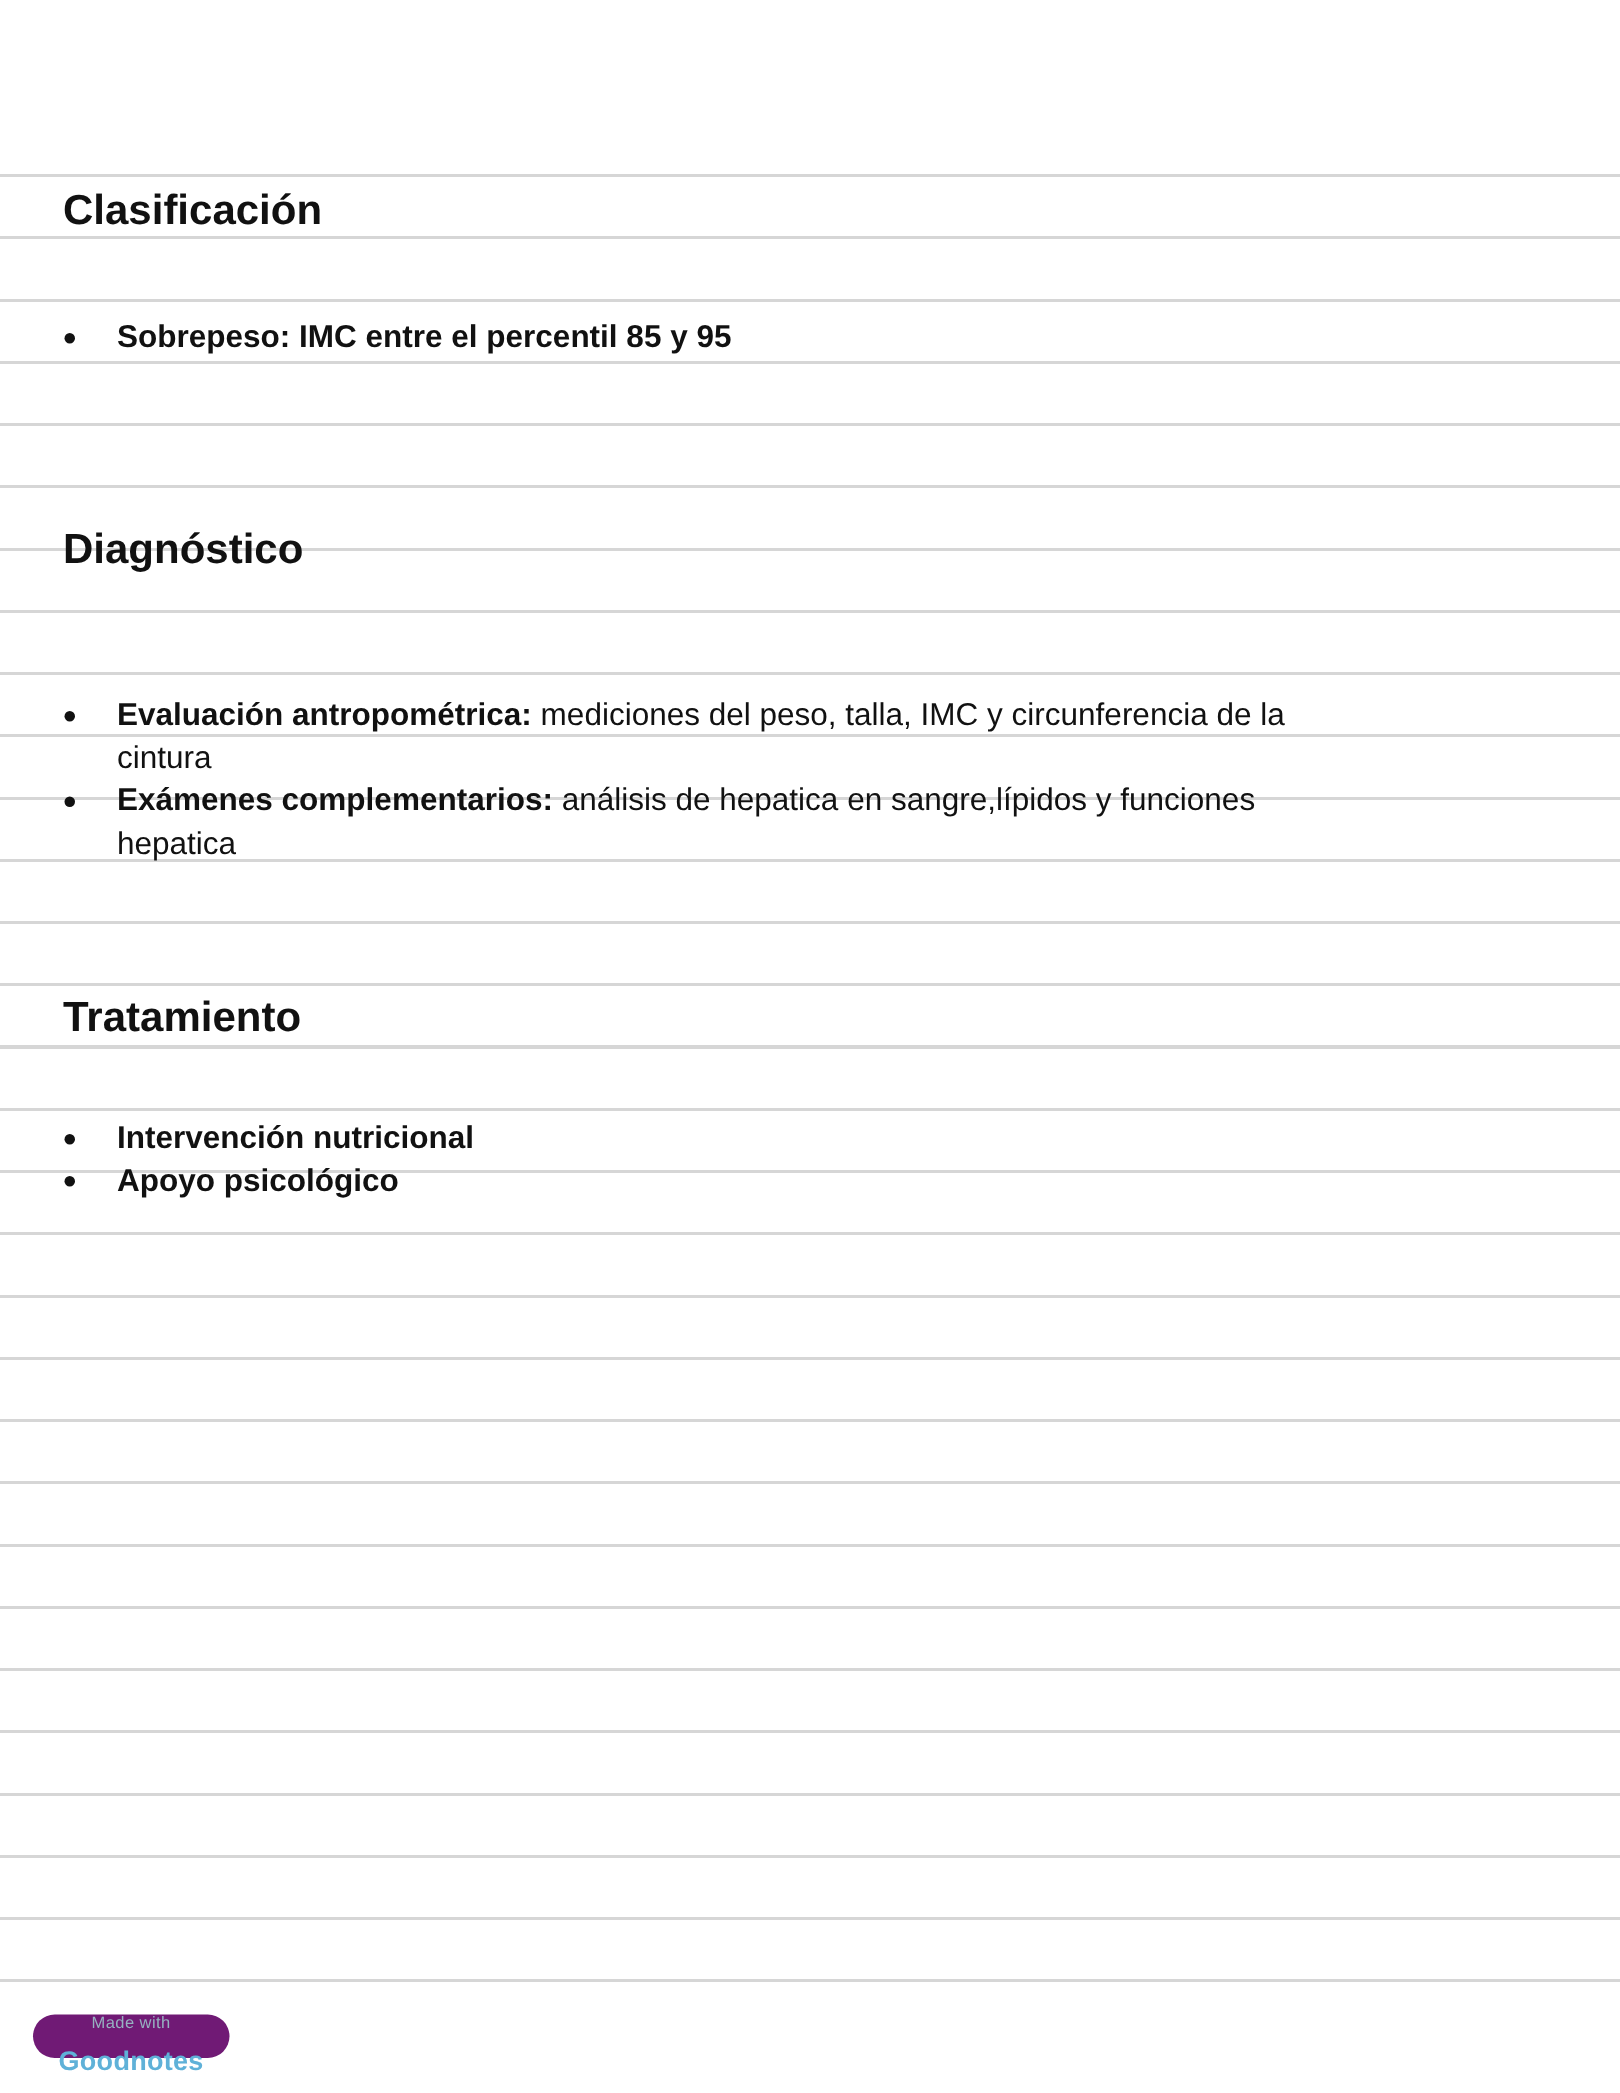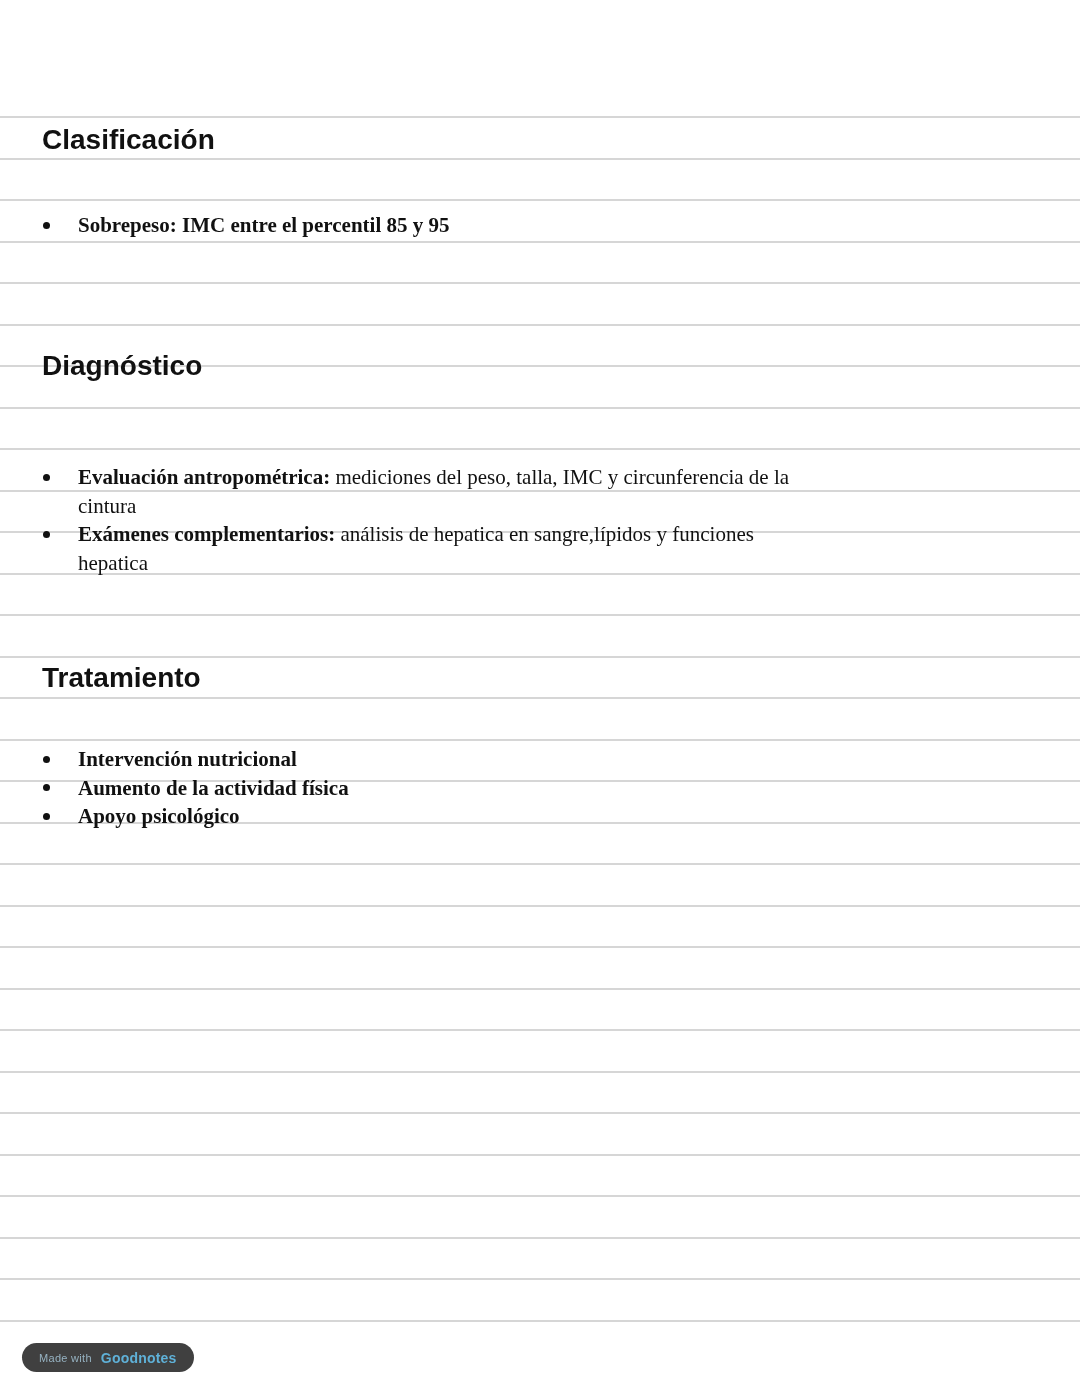--- a/index.html
+++ b/index.html
@@ -37,21 +37,20 @@
     white-space: nowrap;
   }
   #heading-clasificacion { top: 126px; }
   #heading-diagnostico   { top: 352px; }
   #heading-tratamiento   { top: 664px; }
   ul.notes {
     position: absolute;
     left: 42px;
     width: 940px;
     list-style: none;
-    font-family: Liberation Serif, serif;
   }
   #list-clasificacion { top: 211px; }
   #list-diagnostico   { top: 463px; }
   #list-tratamiento   { top: 745px; }
   ul.notes li {
     position: relative;
     padding-left: 36px;
     font-size: 21px;
     line-height: 28.5px;
   }
@@ -69,30 +68,31 @@
   .badge {
     position: absolute;
     left: 22px;
     top: 1343px;
     height: 29px;
     padding: 0 17px;
     display: inline-flex;
     align-items: center;
     gap: 9px;
     border-radius: 15px;
-    background: #404040;
+    background: #701a75;
+    flex-direction: column;
   }
   .badge .made-with {
     font-size: 11px;
     color: #96b2c1;
     letter-spacing: 0.3px;
     white-space: nowrap;
   }
   .badge .brand {
-    font-size: 14px;
+    font-size: 18px;
     font-weight: 600;
     color: #5fb1d8;
     letter-spacing: 0.2px;
     white-space: nowrap;
   }
 </style>
 </head>
 <body>
 
 <div class="ruled-lines"></div>
@@ -123,24 +123,20 @@
 
 <h2 class="heading" id="heading-tratamiento">Tratamiento</h2>
 
 <ul class="notes" id="list-tratamiento">
   <li>
     <span class="dot"></span>
     <span class="b">Intervención nutricional</span>
   </li>
   <li>
     <span class="dot"></span>
-    <span class="b">Aumento de la actividad física</span>
-  </li>
-  <li>
-    <span class="dot"></span>
     <span class="b">Apoyo psicológico</span>
   </li>
 </ul>
 
 <div class="badge">
   <span class="made-with">Made with</span>
   <span class="brand">Goodnotes</span>
 </div>
 
 </body></html>

